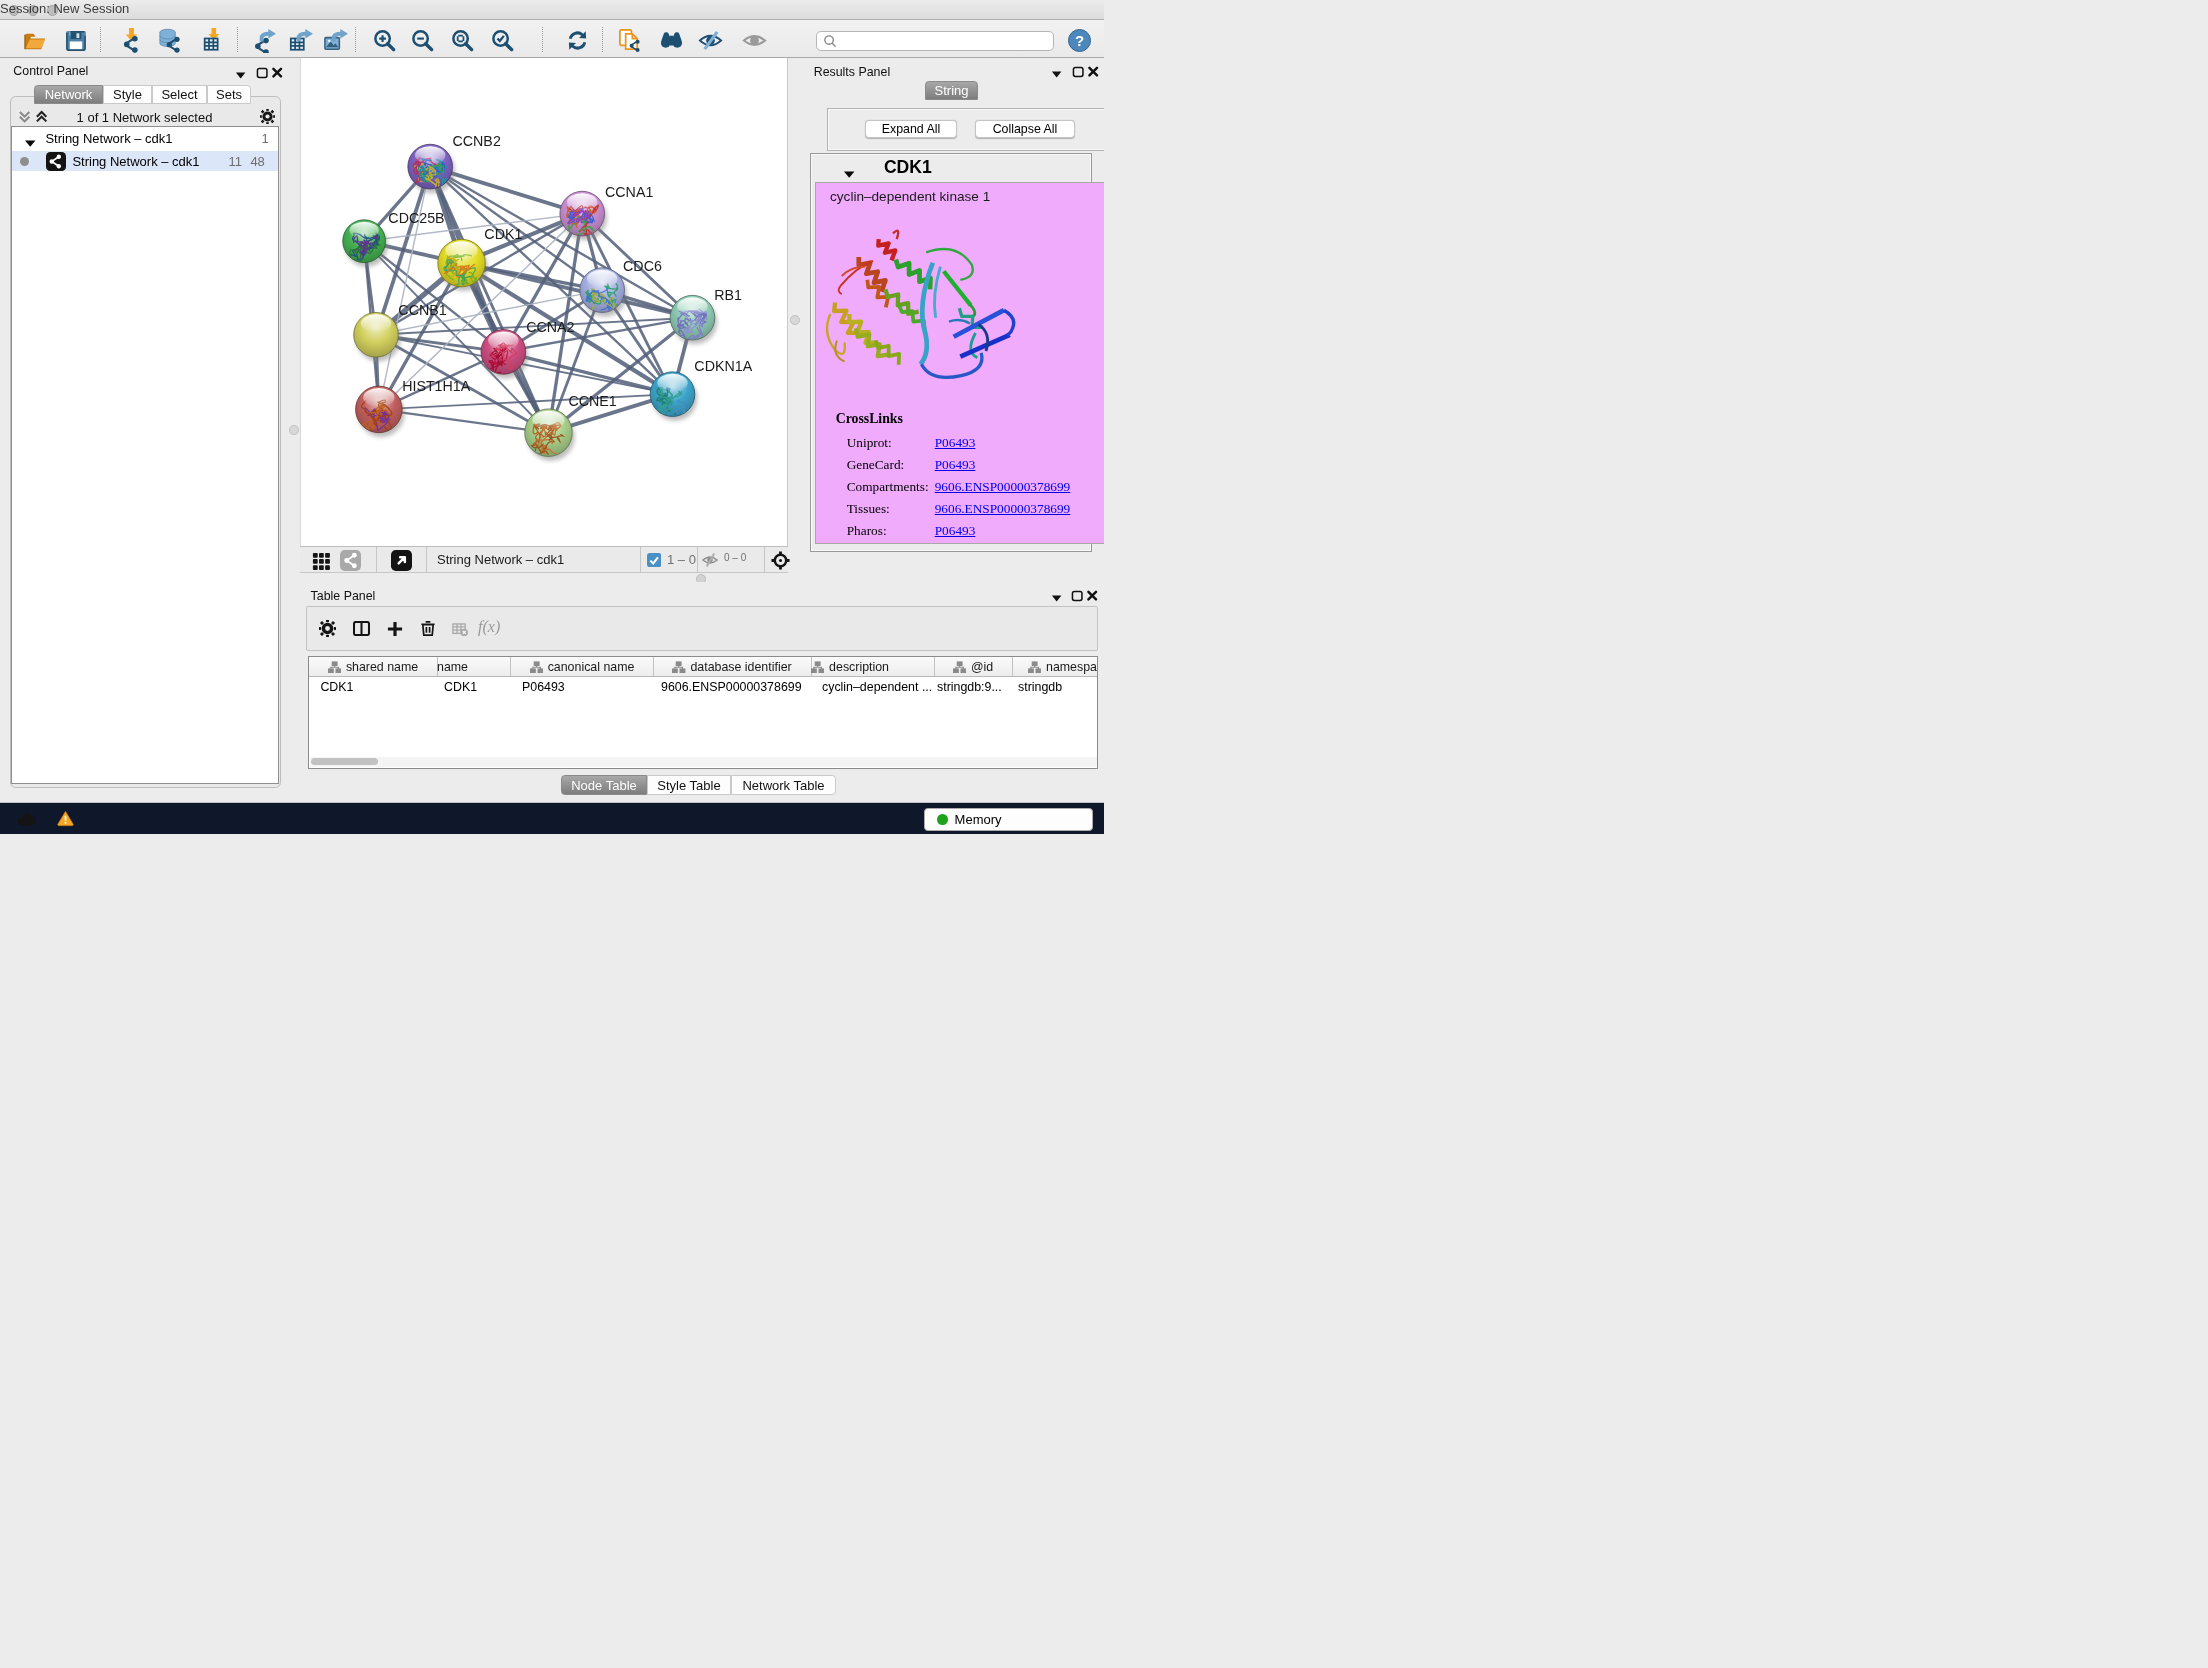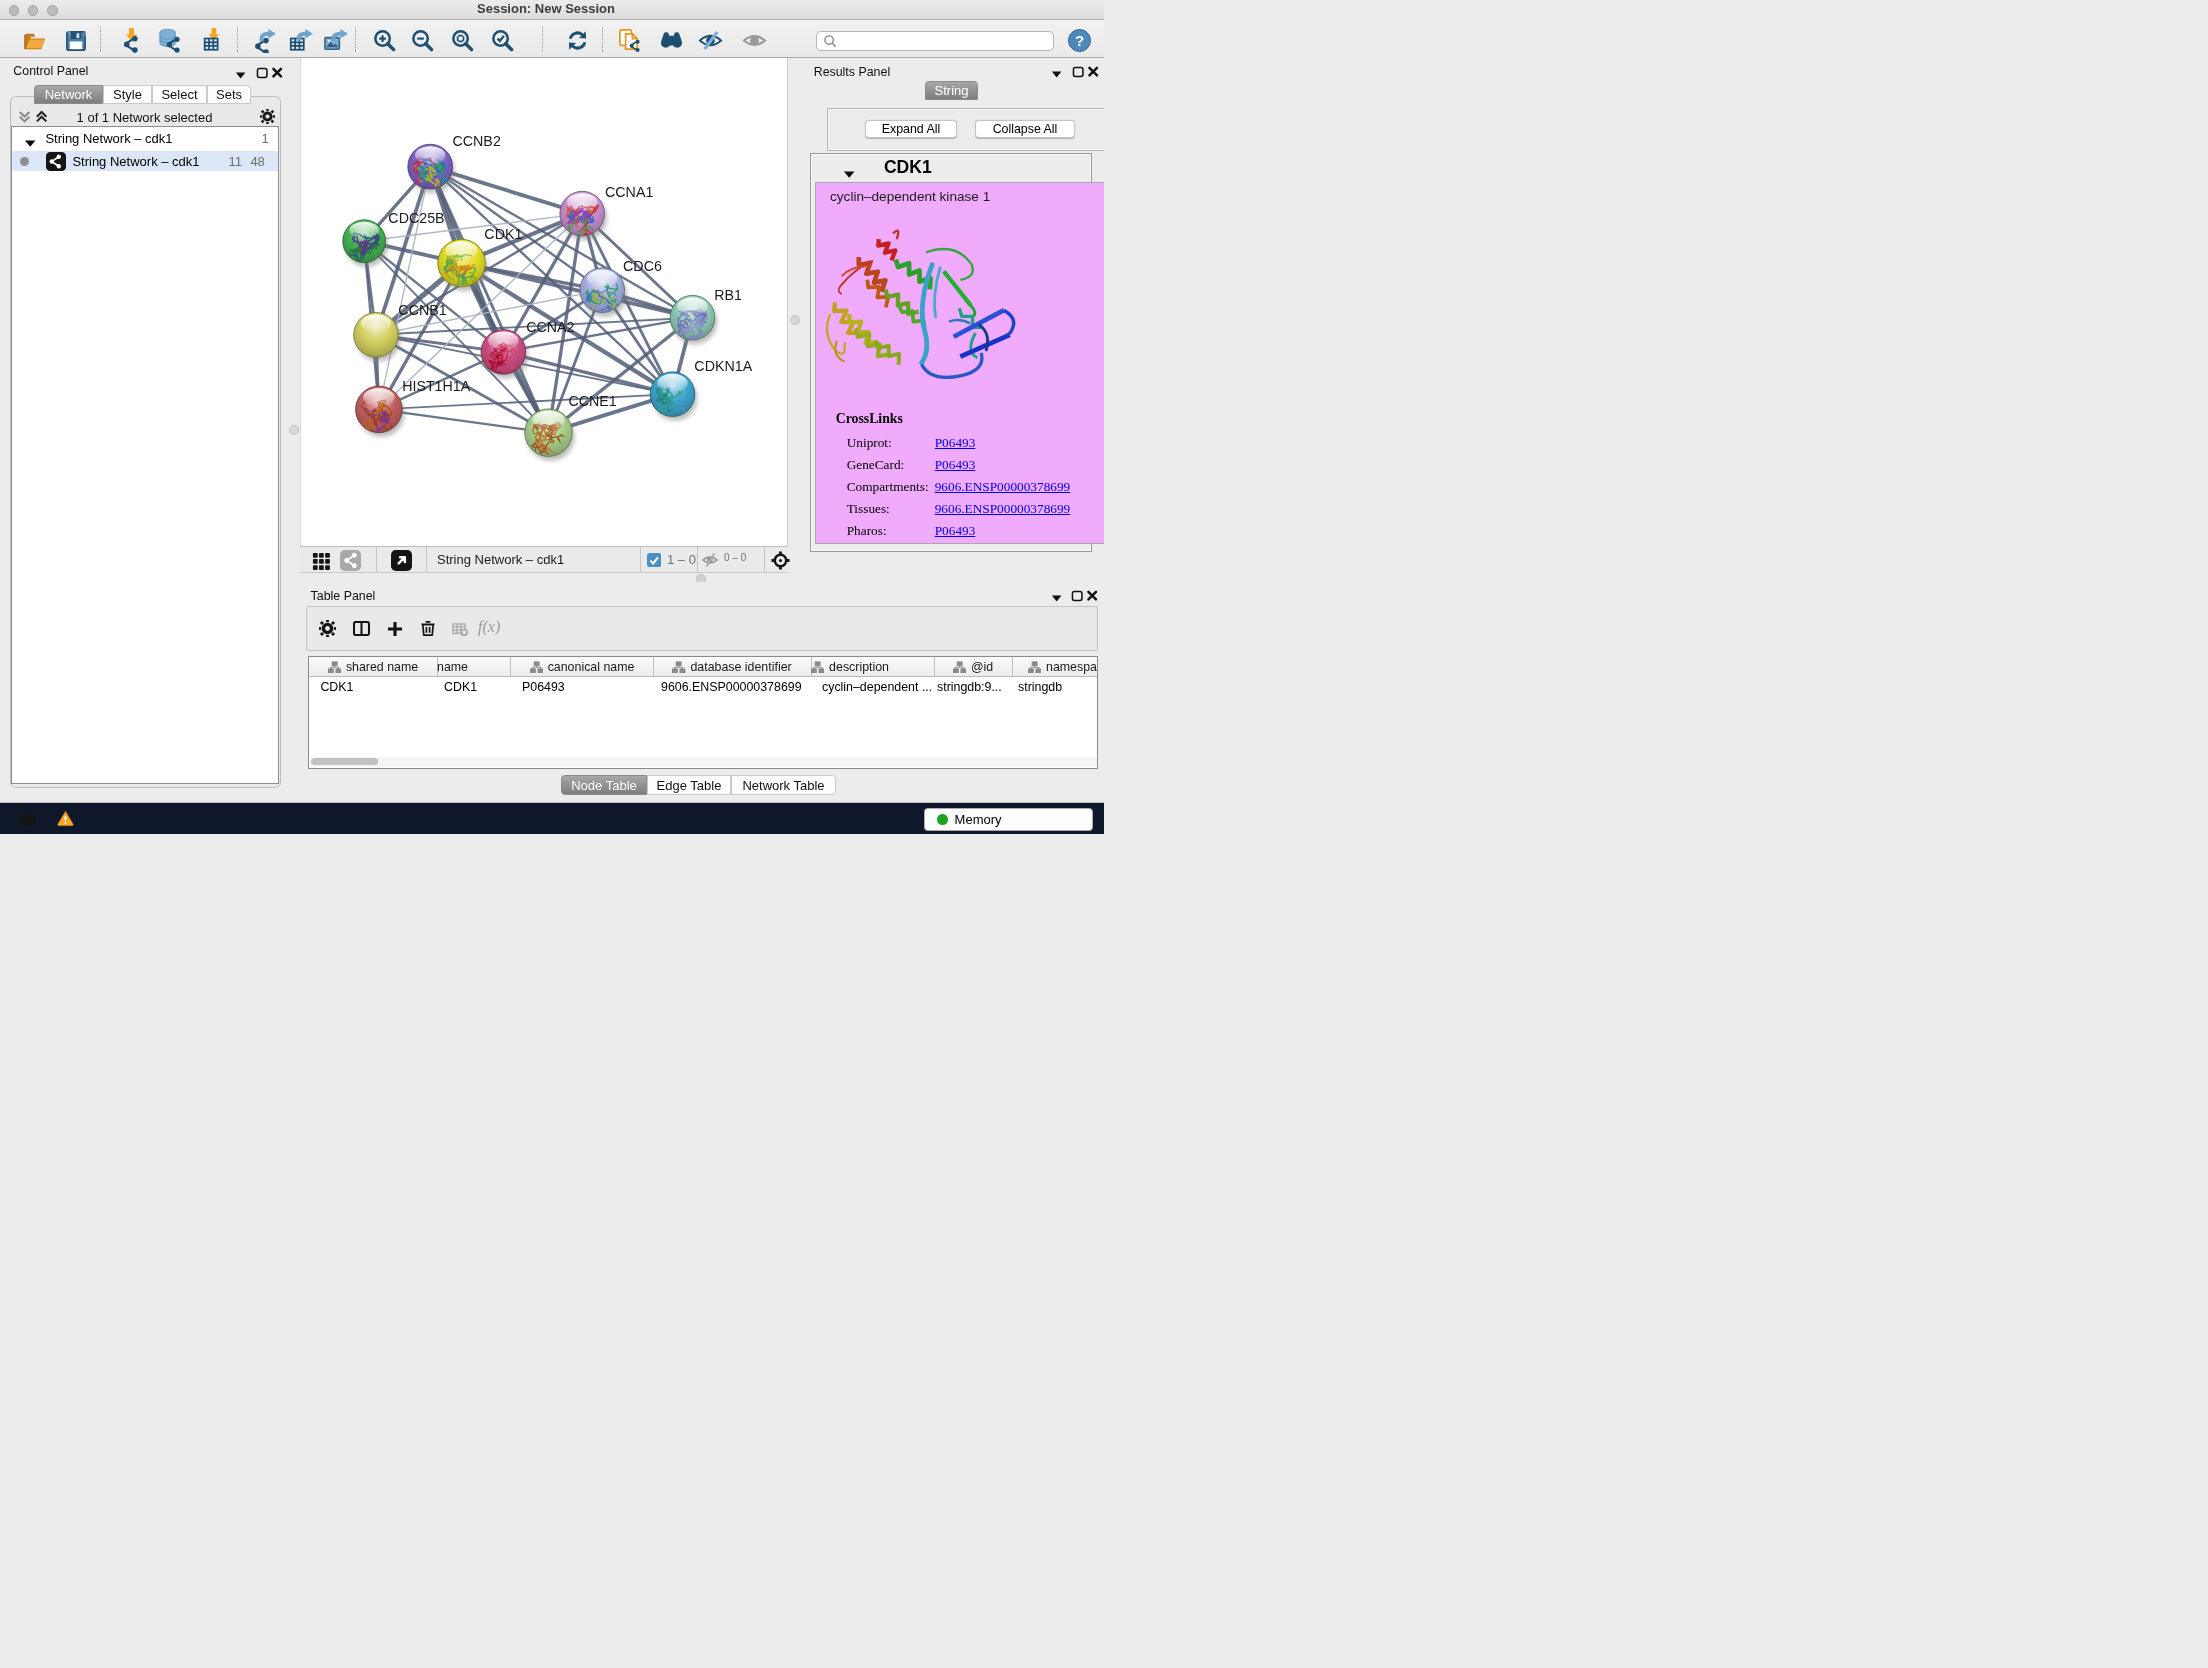--- a/index.html
+++ b/index.html
@@ -5,22 +5,22 @@
 *{margin:0;padding:0;box-sizing:border-box}
 html,body{width:1104px;height:834px;overflow:hidden;background:#ececec;
  font-family:"Liberation Sans",sans-serif;-webkit-font-smoothing:antialiased}
 .abs{position:absolute}
 #win{position:relative;width:1104px;height:834px}
 
 #titlebar{position:absolute;left:0;top:0;width:1104px;height:20px;
  background:linear-gradient(#ececec,#dcdcdc);border-bottom:1px solid #b0b0b0}
 .tl{position:absolute;top:5.2px;width:10.5px;height:10.5px;border-radius:50%;
  background:#bcbcbc;border:0.5px solid #a2a2a2}
-#titletext{position:absolute;left:0;right:12px;top:1px;text-align:center;
- font-size:13px;font-weight:bold;color:#3c3c3c}
+#titletext{position:absolute;left:0;right:12px;top:1px;
+ font-size:13px;font-weight:normal;color:#3c3c3c}
 
 #toolbar{position:absolute;left:0;top:20px;width:1104px;height:38px;
  background:linear-gradient(#f2f2f2,#e9e9e9);border-bottom:1px solid #a8a8a8}
 .tbsep{position:absolute;top:6.7px;height:25px;width:0;border-left:1.4px dotted #9a9a9a}
 #searchbox{position:absolute;left:816px;top:10.5px;width:238px;height:20px;background:#fff;
  border:1px solid #b5b5b5;border-radius:4.8px}
 
 .ptitle{font-size:12.4px;color:#111}
 .tabsel{background:linear-gradient(#a8a8a8,#7d7d7d);color:#fff;border:1px solid #8a8a8a}
 .tabun{background:#fdfdfd;color:#111;border:1px solid #c9c9c9}
@@ -854,21 +854,21 @@
   <div class="td" style="left:213px">P06493</div>
   <div class="td" style="left:352px">9606.ENSP00000378699</div>
   <div class="td" style="left:513px">cyclin–dependent ...</div>
   <div class="td" style="left:628px">stringdb:9...</div>
   <div class="td" style="left:709px">stringdb</div>
   <div id="hscroll">
           <div id="hthumb"></div>
         </div>
  </div>
  <div class="abs" style="left:278px;top:193px">
-  <div class="btab tabsel" style="width:86px;border-radius:3.8px 0 0 3.8px">Node Table</div><div class="btab tabun" style="width:84px">Edge Table</div><div class="btab tabun" style="width:105px;border-radius:0 3.8px 3.8px 0">Network Table</div>
+  <div class="btab tabsel" style="width:86px;border-radius:3.8px 0 0 3.8px">Node Table</div><div class="btab tabun" style="width:84px">Style Table</div><div class="btab tabun" style="width:105px;border-radius:0 3.8px 3.8px 0">Network Table</div>
  </div>
 </div>
 
 <div id="statusbar">
  <div class="abs" style="left:15px;top:8.6px"><svg width="22" height="15" viewBox="0 0 23 16" style="">
           <path d="M7 14 A4 4 0 0 1 7 6 A5.5 5.5 0 0 1 17.5 4.5 A4.5 4.5 0 0 1 17.5 14 Z" fill="#141414"></path>
         </svg></div>
       <div class="abs" style="left:57px;top:6.7px"><svg width="17" height="17" viewBox="0 0 18 18" style="">
           <path d="M9 1.5 L17 15 A1.2 1.2 0 0 1 16 16.5 L2 16.5 A1.2 1.2 0 0 1 1 15 Z" fill="#f5a623" stroke="#d8881a" stroke-width="0.8"></path>
           <rect x="8.1" y="6" width="1.8" height="5.4" rx="0.9" fill="#fff"></rect>

